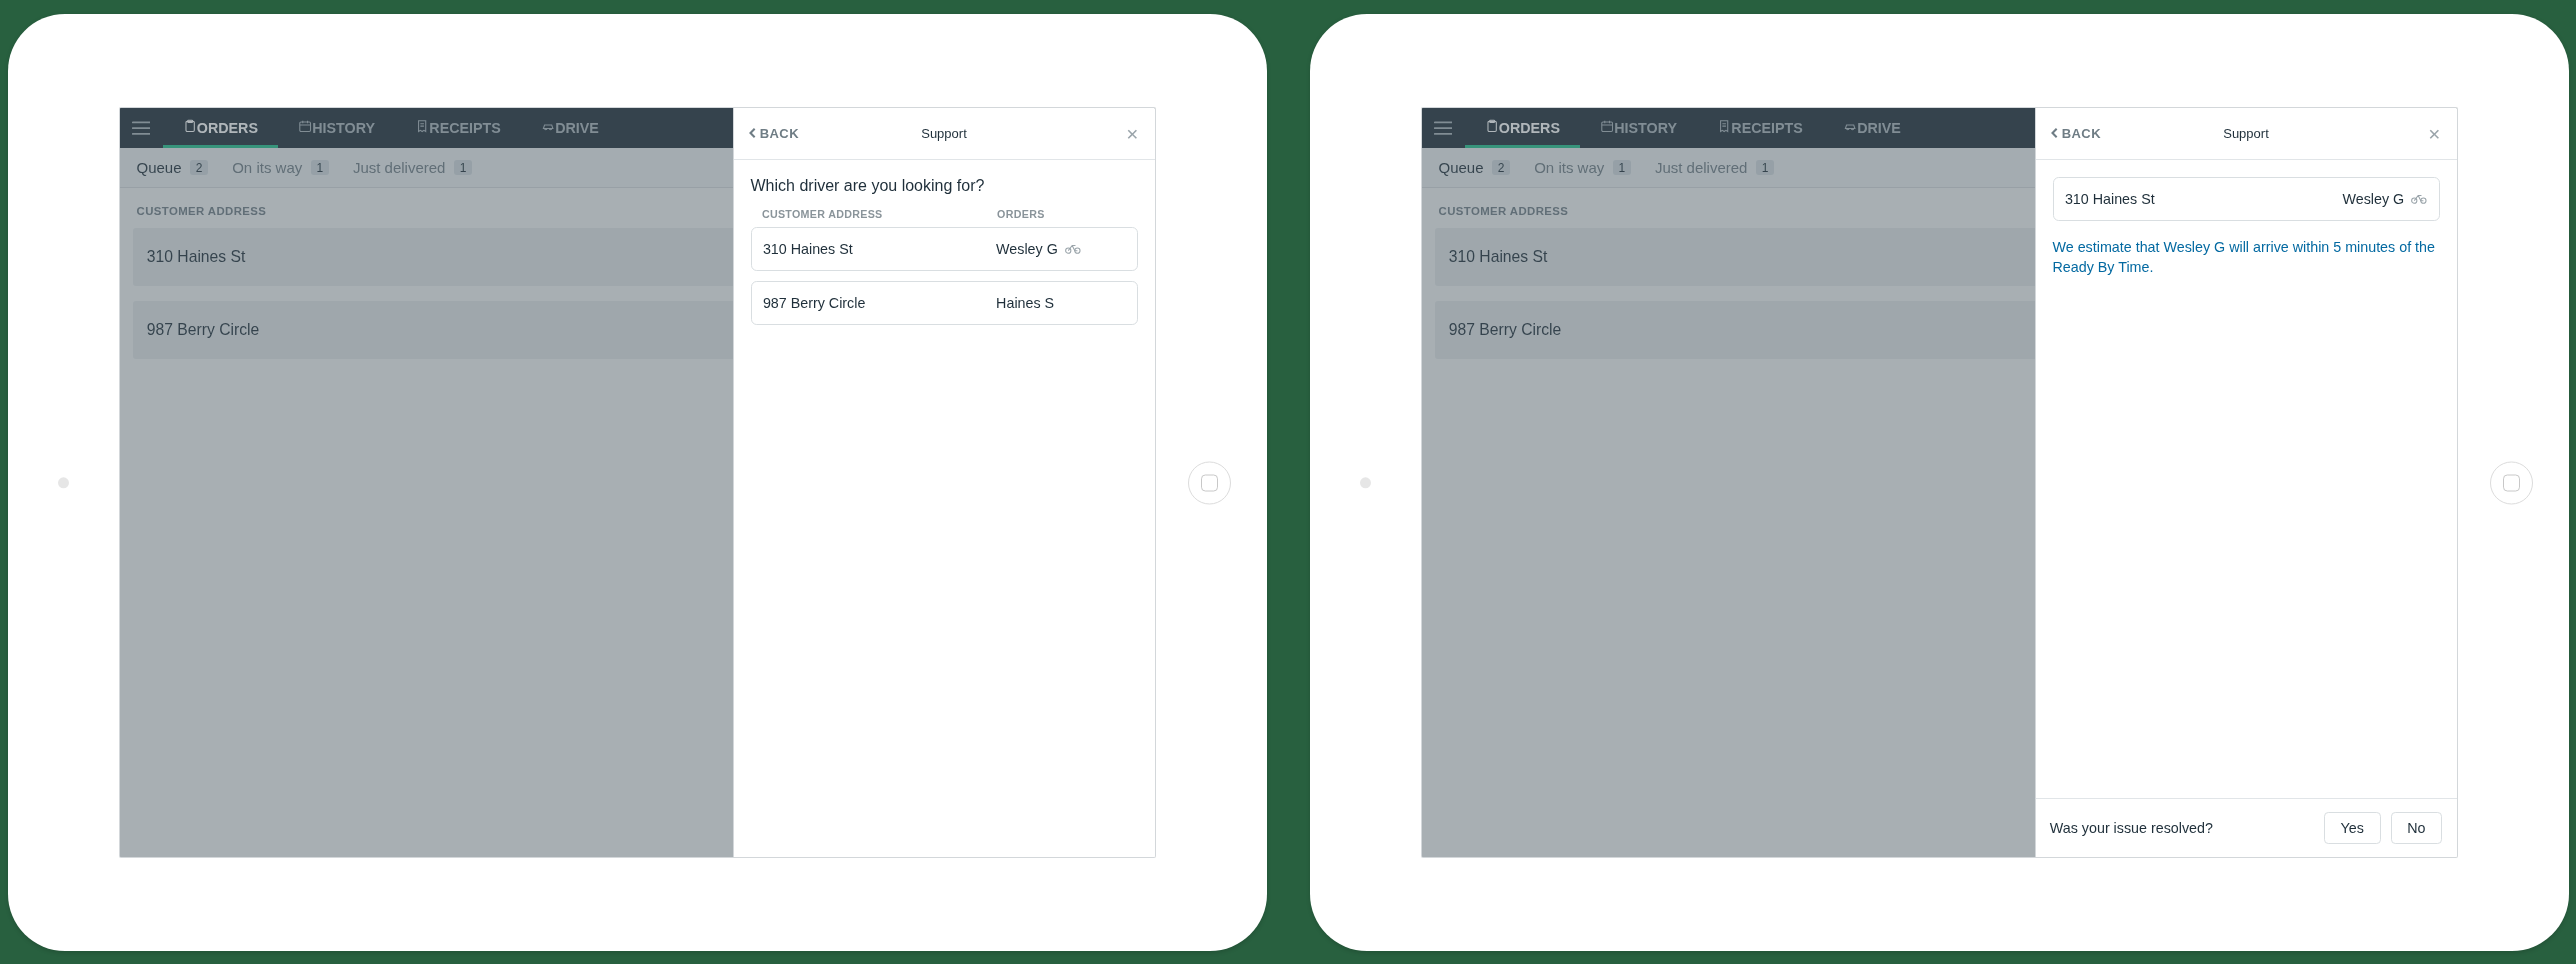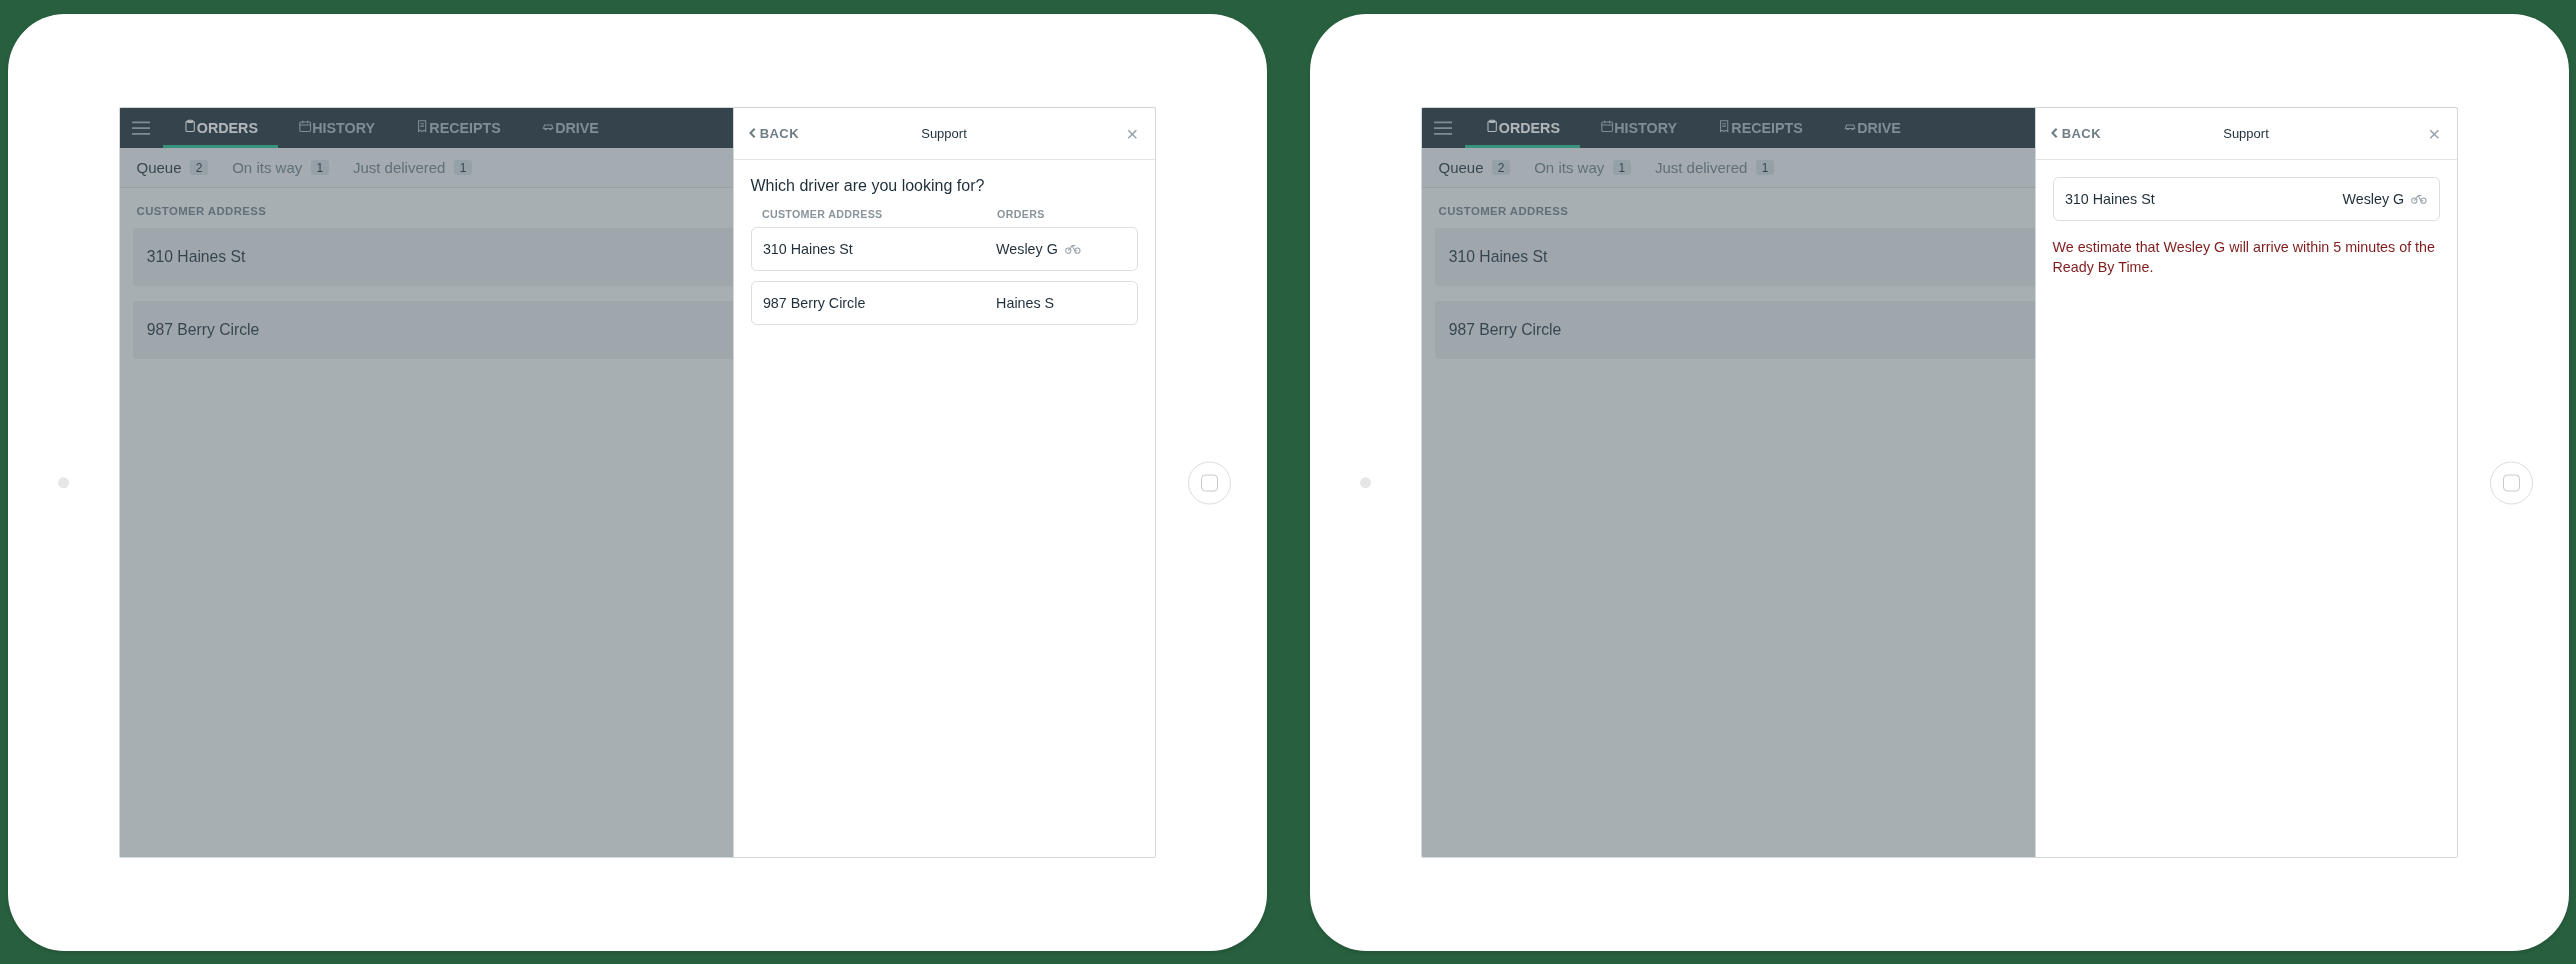--- a/index.html
+++ b/index.html
@@ -203,21 +203,21 @@
   .selected-driver {
     border:0.7px solid #d9dee1;
     border-radius:5.7px;
     padding: 13px 11.4px;
     display:flex; align-items:center;
     font-size:14.3px;
     margin-bottom: 15.7px;
   }
   .selected-driver .ma { flex:1;}
   .selected-driver .md { display:flex; align-items:center; gap:7.2px;}
-  .estimate-text { font-size:14.3px; color:#7f1d1d; line-height:1.4;}
+  .estimate-text { font-size:14.3px; color:#0369a1; line-height:1.4;}
   .panel-foot {
     border-top:0.7px solid #e1e5e8;
     padding: 13px 14.3px;
     display:flex;
     align-items:center;
     gap:10px;
     font-size:14.3px;
     color:#1f2f3a;
   }
   .panel-foot .q { flex:1;}
@@ -438,17 +438,22 @@
               <span>Wesley G</span>
               <span><svg class="bike-icon" viewBox="0 0 24 16">
                     <circle cx="5" cy="11" r="4"></circle>
                     <circle cx="19" cy="11" r="4"></circle>
                     <path d="M5 11L11 3h5M11 3l4 8h4"></path>
                   </svg></span>
             </div>
           </div>
           <div class="estimate-text">We estimate that Wesley G will arrive within 5 minutes of the Ready By Time.</div>
         </div>
+        <div class="panel-foot">
+          <div class="q">Was your issue resolved?</div>
+          <button class="btn">Yes</button>
+          <button class="btn">No</button>
+        </div>
       </div>
     </div>
   </div>
 </div>
 
 
 </body></html>

